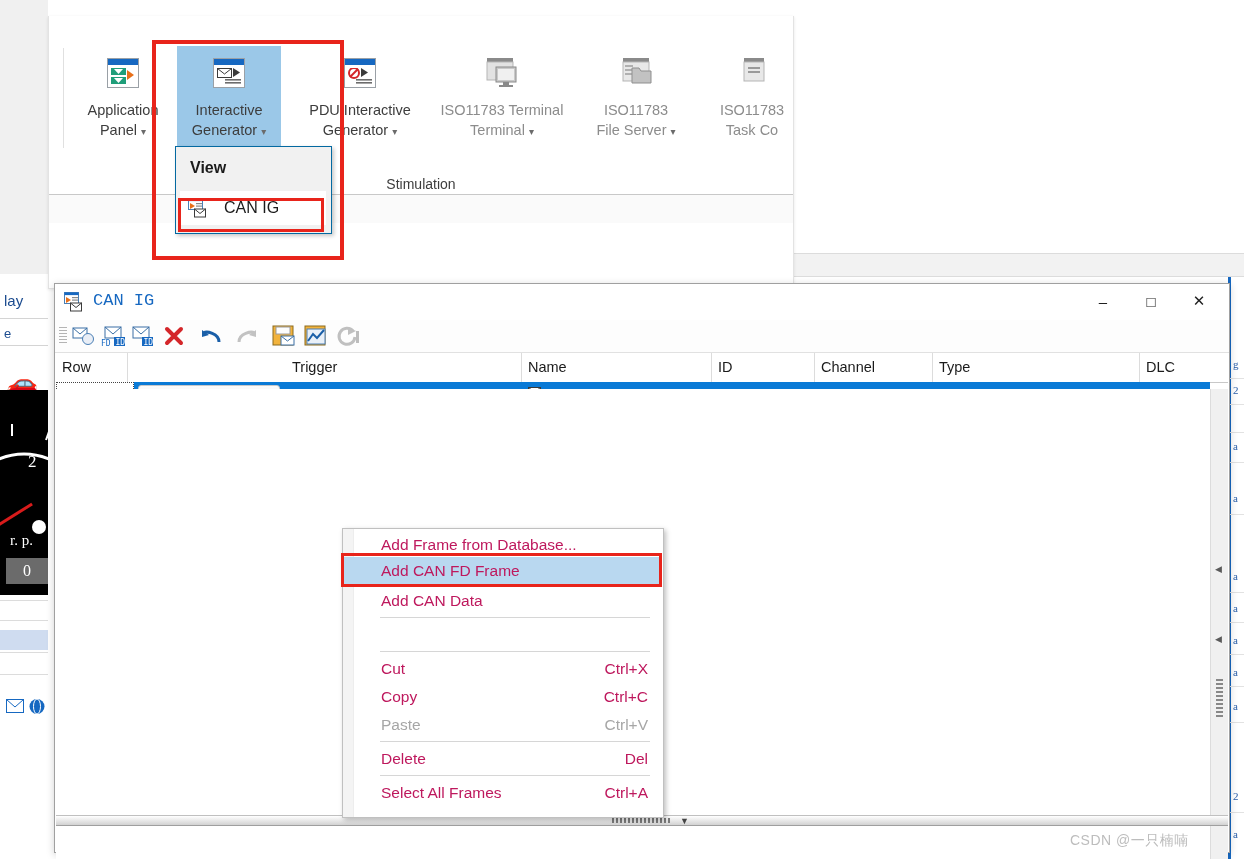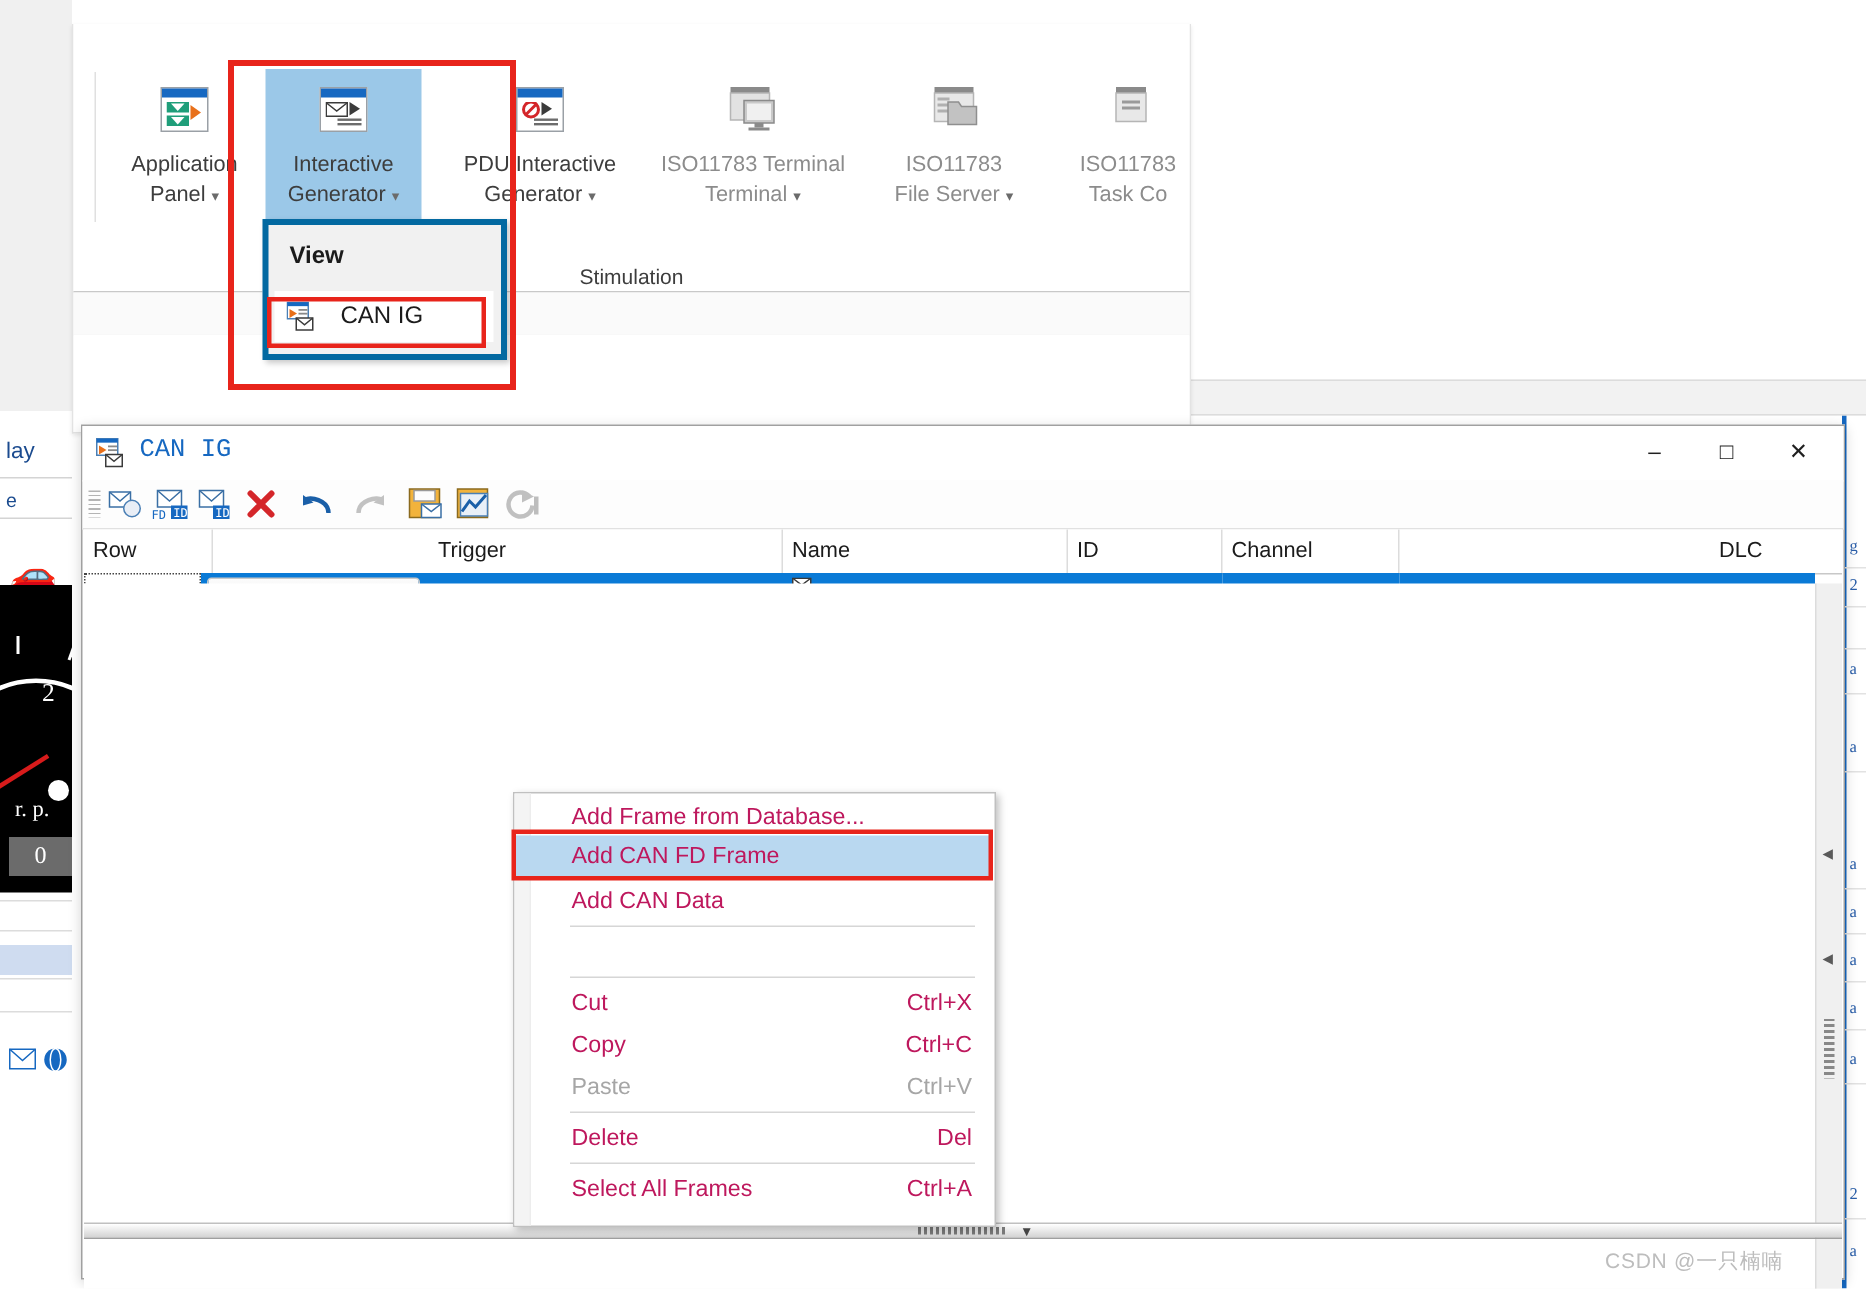--- a/index.html
+++ b/index.html
@@ -48,21 +48,21 @@
   #ribbon .rb-strip{position:absolute;left:0;top:179px;width:100%;height:28px;background:#fafafa;border-bottom:1px solid #e6e6e6;}
   #ribbon .rb-white{position:absolute;left:0;top:207px;width:100%;height:65px;background:#ffffff;}
 
   
   .winicon{position:relative;width:40px;height:34px;}
   .winicon .frame{position:absolute;left:4px;top:2px;width:32px;height:30px;background:#fff;border:1px solid #9aa0a6;box-sizing:border-box;}
   .winicon .bar{position:absolute;left:5px;top:3px;width:30px;height:6px;background:#1668c1;}
   .greyicon{position:relative;width:44px;height:36px;}
 
   
-  #viewmenu{left:175px;top:146px;width:155px;height:86px;background:#f1f1f1;border:4px solid #0369a1;box-shadow:2px 2px 4px rgba(0,0,0,.22);}
+  #viewmenu{left:175px;top:146px;width:155px;height:86px;background:#f1f1f1;border:1px solid #0369a1;box-shadow:2px 2px 4px rgba(0,0,0,.22);}
   #viewmenu .vm-title{position:absolute;left:14px;top:12px;font-size:16px;font-weight:bold;color:#1b1b1b;font-family:"Liberation Sans",sans-serif;}
   #vm-item{position:absolute;left:4px;top:44px;width:146px;height:34px;display:flex;align-items:center;background:#ffffff;}
   #vm-item .vm-ic{margin-left:8px;width:22px;height:20px;position:relative;}
   #vm-item .vm-tx{margin-left:14px;font-size:16px;color:#1b1b1b;}
 
   
   .redbox{border:4px solid #e8241b;box-sizing:border-box;pointer-events:none;}
   #red-outer{left:152px;top:40px;width:192px;height:220px;}
   #red-canig{left:178px;top:198px;width:146px;height:34px;border-width:3px;}
   #red-menuitem{left:341px;top:553px;width:321px;height:34px;border-width:3px;}
@@ -411,25 +411,26 @@
       <svg width="24" height="22" viewBox="0 0 24 22">
           <path d="M17 6 A8 8 0 1 0 19 12" fill="none" stroke="#c0c0c0" stroke-width="3"></path>
           <path d="M12 2 L20 6 L12 10 Z" fill="#c0c0c0"></path>
           <rect x="20" y="6" width="3" height="12" fill="#bdbdbd"></rect>
         </svg>
     </div>
   </div>
 
   <div id="tbl">
     <div class="thead">
-      <div class="th" style="left:0;width:86px;">Row</div>
+      <div class="th" style="left:0;width:72px;">Row</div>
       <div class="th" style="left:230px;width:236px;">Trigger</div>
       <div class="th" style="left:466px;width:190px;">Name</div>
       <div class="th" style="left:656px;width:103px;">ID</div>
       <div class="th" style="left:759px;width:118px;">Channel</div>
+      <div class="th" style="left:877px;width:207px;">Type</div>
       <div class="th" style="left:1084px;width:70px;border-right:none;">DLC</div>
     </div>
 
     <div class="trow">
       <div class="td rownum" style="left:0;width:78px;">1</div>
       <div class="td" style="left:78px;width:152px;padding:0;">
         <div class="sendbtn" style="left:4px;right:6px;">
             <span class="tri"></span>
           </div>
       </div>

